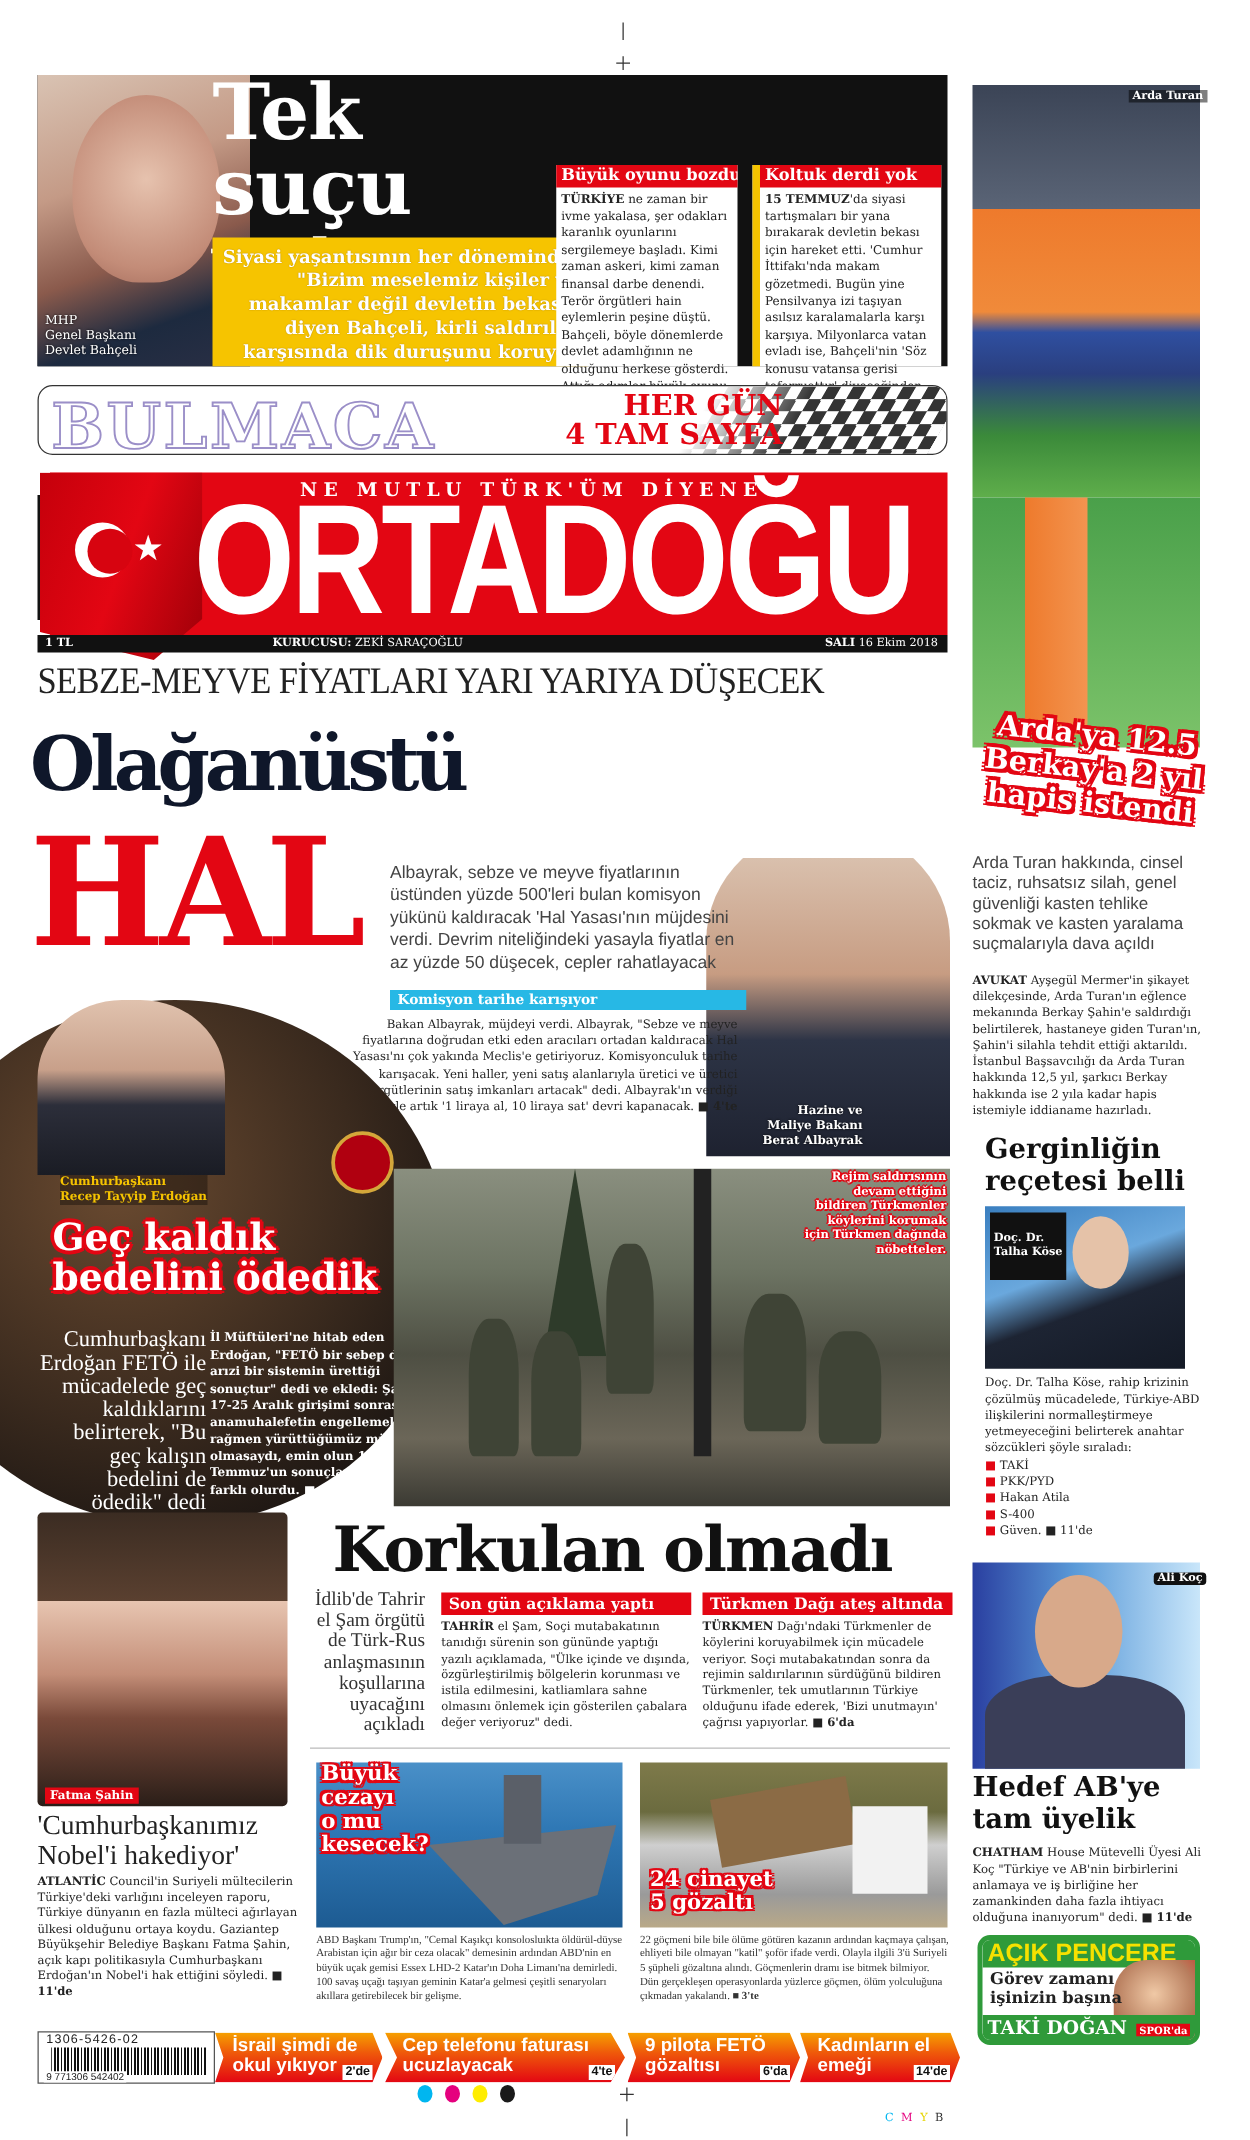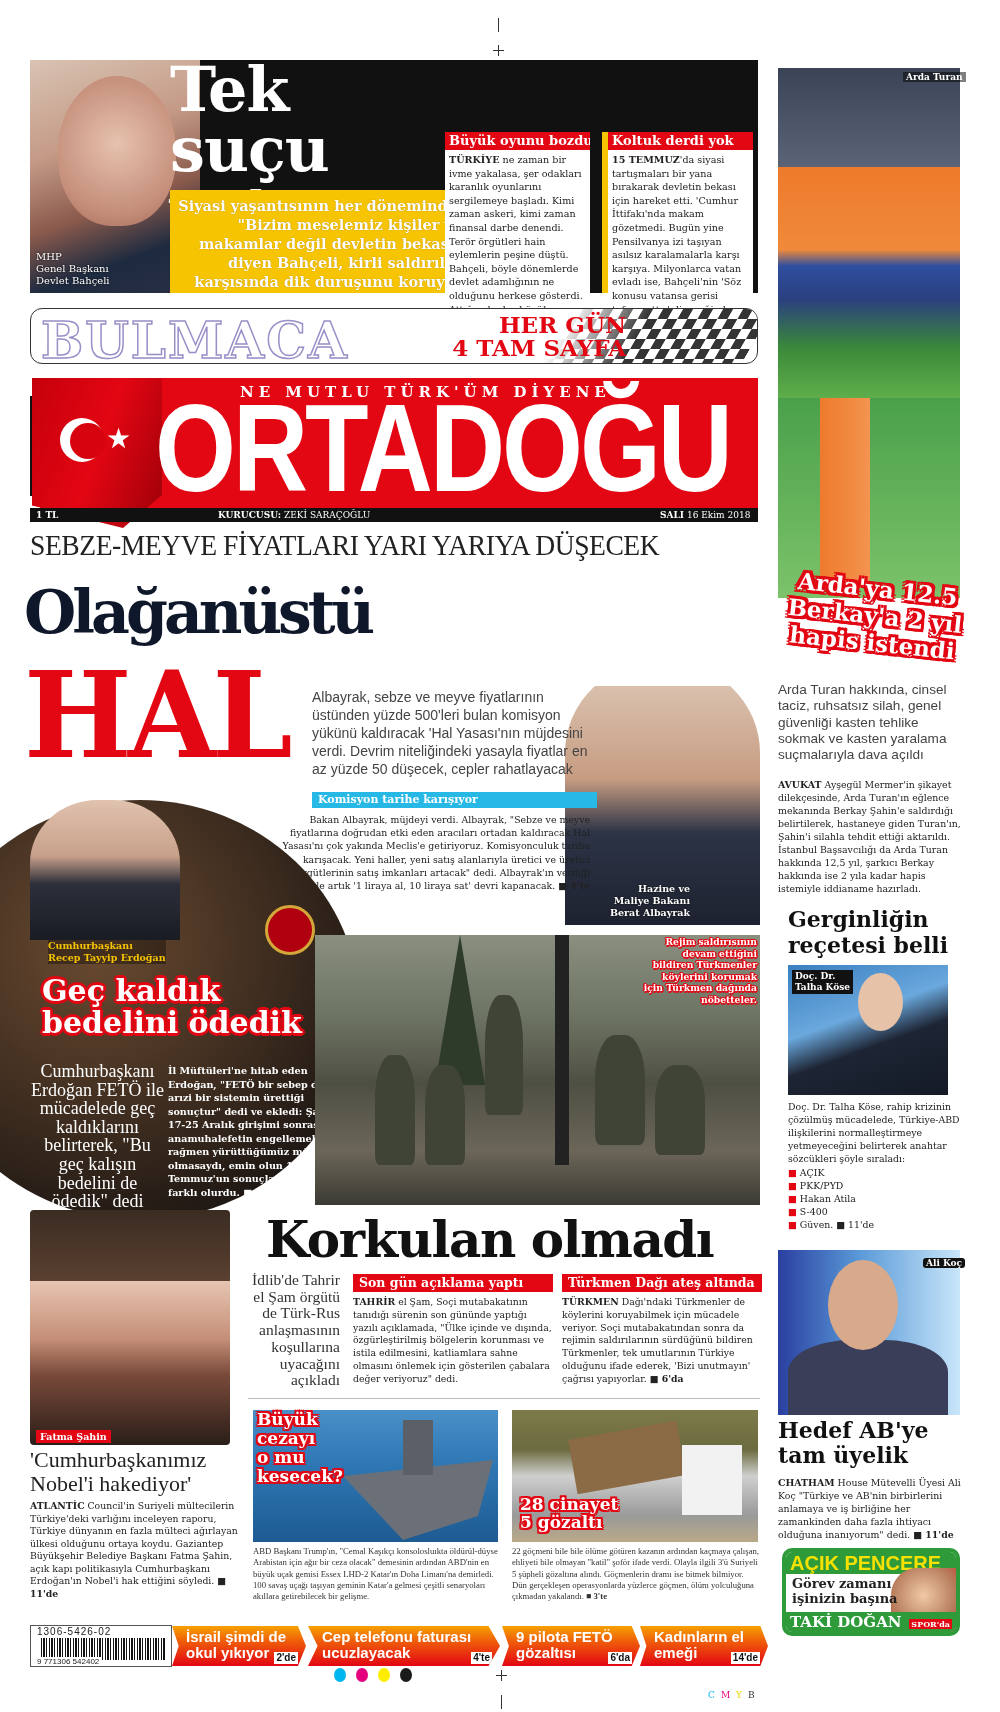--- a/index.html
+++ b/index.html
@@ -42,21 +42,21 @@
 #komisyon{left:312px;top:792px;width:285px;height:16px;background:#27b8e5;color:#fff;font-weight:bold;font-size:11px;line-height:16px;padding-left:6px}
 #komisyon-body{left:280px;top:813px;width:310px;font-size:9.4px;line-height:13.2px;text-align:right;color:#222}
 #albayrak-photo{left:565px;top:660px;width:195px;height:265px;background:linear-gradient(180deg,#fff 0,#fff 10%,#d9c0ad 10%,#c79c82 45%,#2d3446 65%,#1e2230 100%);border-radius:50% 50% 0 0/35% 35% 0 0}
 #albayrak-photo .cap{position:absolute;right:70px;bottom:6px;color:#fff;font-weight:bold;font-size:9.5px;line-height:12px;text-align:right;text-shadow:0 0 2px #000}
 
 #erd-circle{left:-80px;top:800px;width:440px;height:420px;border-radius:50%;background:radial-gradient(circle at 40% 35%,#6a4a30,#3a2a1e 50%,#1b1512 80%);overflow:hidden}
 #erd-person{left:30px;top:800px;width:150px;height:140px;border-radius:45% 45% 0 0;background:linear-gradient(180deg,#e0c2ae 0,#c8a08a 40%,#2c2e3a 60%,#1a1c24)}
 #emblem{left:265px;top:905px;width:50px;height:50px;border-radius:50%;background:#b00010;border:3px solid #d4a73a}
 #erd-cap{left:48px;top:940px;color:#f6c400;font-weight:bold;font-size:9.5px;line-height:12px;background:rgba(0,0,0,.35)}
 #erd-head{left:42px;top:975px;color:#fff;font-weight:bold;font-size:30px;line-height:32px;text-shadow:-2px -2px 0 #e30613,2px -2px 0 #e30613,-2px 2px 0 #e30613,2px 2px 0 #e30613,0 3px 0 #e30613,3px 0 0 #e30613,-3px 0 0 #e30613,0 -3px 0 #e30613}
-#erd-left{left:30px;top:1062px;width:135px;color:#fff;font-family:"Liberation Serif",serif;font-size:18px;line-height:18.6px;text-align:center}
+#erd-left{left:30px;top:1062px;width:135px;color:#fff;font-family:"Liberation Serif",serif;font-size:18px;line-height:18.6px;text-align:right}
 #erd-right{left:168px;top:1064px;width:180px;color:#fff;font-weight:bold;font-size:9.6px;line-height:13.5px}
 
 #syria{left:315px;top:935px;width:445px;height:270px;background:linear-gradient(180deg,#8a8f7f 0,#6d7463 30%,#4e4f43 55%,#6b6658 80%,#3b3a33 100%);overflow:hidden}
 #syria .tree{position:absolute;left:120px;top:0;width:50px;height:150px;background:#2e3b2a;clip-path:polygon(50% 0,100% 100%,0 100%)}
 #syria .pipe{position:absolute;left:240px;top:0;width:14px;height:230px;background:#222}
 #syria .fig{position:absolute;border-radius:40% 40% 10% 10%;background:#3f4436}
 #syria-cap{left:642px;top:936px;width:115px;color:#fff;font-weight:bold;font-size:9.2px;line-height:11.5px;text-align:right;text-shadow:-1.5px 0 #e30613,1.5px 0 #e30613,0 -1.5px #e30613,0 1.5px #e30613,1px 1px #e30613,-1px -1px #e30613}
 
 #korkulan{left:266px;top:1210px;font-weight:bold;font-size:50px;letter-spacing:-1.5px;color:#111;line-height:60px}
 #idlib{left:240px;top:1272px;width:100px;font-family:"Liberation Serif",serif;font-size:15.5px;line-height:16.7px;text-align:right;color:#333}
@@ -83,21 +83,21 @@
 #arda-photo{left:778px;top:68px;width:182px;height:330px;background:linear-gradient(180deg,#3b4456 0,#5a6476 30%,#ee7a2c 30%,#f08a3a 55%,#2f4fa0 60%,#2a3f7f 70%,#3b8a3a 85%,#5fae4b 100%);overflow:hidden}
 #arda-cap{left:903px;top:72px;color:#fff;font-weight:bold;font-size:9px;background:rgba(0,0,0,.5);padding:0 3px}
 #arda-grass{left:778px;top:398px;width:182px;height:200px;background:linear-gradient(180deg,#4aa04a,#7cc36a)}
 #arda-legs{left:820px;top:398px;width:50px;height:190px;background:linear-gradient(90deg,#ee7a2c,#f39450);border-radius:0 0 10px 10px}
 #arda-head{left:775px;top:575px;width:200px;color:#fff;font-weight:bold;font-size:23px;line-height:27px;text-align:center;transform:rotate(6deg);text-shadow:-3px 0 #e30613,3px 0 #e30613,0 -3px #e30613,0 3px #e30613,3px 3px #e30613,-3px -3px #e30613,3px -3px #e30613,-3px 3px #e30613}
 #arda-lead{left:778px;top:682px;width:190px;font-family:"Liberation Sans",sans-serif;font-size:13.6px;line-height:16.3px;color:#444}
 #arda-body{left:778px;top:778px;width:192px;font-size:9.4px;line-height:13px;color:#222}
 #gerg-head{left:788px;top:906px;width:180px;font-weight:bold;font-size:22px;line-height:26px;color:#111}
 #kose-photo{left:788px;top:965px;width:160px;height:130px;background:linear-gradient(160deg,#3a7fc0 0,#6aa8dd 40%,#1d2433 60%,#141a26 100%)}
 #kose-photo .face{position:absolute;left:70px;top:8px;width:45px;height:58px;border-radius:50%;background:#e5c2a8}
-#kose-cap{left:792px;top:970px;background:#111;color:#fff;font-weight:bold;font-size:9px;line-height:11px;padding:1px 3px}
+#kose-cap{left:792px;top:970px;background:#111;color:#fff;font-weight:bold;font-size:9px;line-height:11px;padding:16px 3px}
 #kose-body{left:788px;top:1100px;width:180px;font-size:9.4px;line-height:13px;color:#222}
 #kose-list{left:788px;top:1166px;width:180px;font-size:9.4px;line-height:13px;color:#222;list-style:none}
 #kose-list li:before{content:"■ ";color:#e30613}
 #koc-photo{left:778px;top:1250px;width:182px;height:165px;background:linear-gradient(90deg,#2a3fa0 0,#5a9ad8 45%,#c9e6fa 100%);overflow:hidden}
 #koc-photo .face{position:absolute;left:50px;top:10px;width:70px;height:90px;border-radius:50%;background:#d8a98a}
 #koc-photo .suit{position:absolute;left:10px;top:90px;width:160px;height:80px;background:#3a3e58;border-radius:40% 40% 0 0}
 #koc-cap{left:923px;top:1258px;background:#111;color:#fff;font-weight:bold;font-size:9px;padding:0 3px;border-radius:3px}
 #koc-head{left:778px;top:1418px;width:190px;font-weight:bold;font-size:22px;line-height:25px;color:#111}
 #koc-body{left:778px;top:1476px;width:192px;font-size:9.4px;line-height:13px;color:#222}
 #acik{left:782px;top:1548px;width:178px;height:88px;background:#fff;border:4px solid #2f9a3a;border-radius:10px 10px 10px 10px;overflow:hidden}
@@ -239,21 +239,21 @@
   <div>o mu</div>
   <div>kesecek?</div>
 </div>
 <div id="ship-body" class="abs">ABD Başkanı Trump'ın, "Cemal Kaşıkçı konsolosluıkta öldürül-düyse Arabistan için ağır bir ceza olacak" demesinin ardından ABD'nin en büyük uçak gemisi Essex LHD-2 Katar'ın Doha Limanı'na demirledi. 100 savaş uçağı taşıyan geminin Katar'a gelmesi çeşitli senaryoları akıllara getirebilecek bir gelişme.</div>
 
 <div id="truck" class="abs">
   <div class="bed"></div>
   <div class="cab"></div>
 </div>
 <div id="truck-text" class="abs">
-  <div>28 cinayet</div>
+  <div>24 cinayet</div>
   <div>5 gözaltı</div>
 </div>
 <div id="truck-body" class="abs"><span>22 göçmeni bile bile ölüme götüren kazanın ardından kaçmaya çalışan, ehliyeti bile olmayan "katil" şoför ifade verdi. Olayla ilgili 3'ü Suriyeli 5 şüpheli gözaltına alındı. Göçmenlerin dramı ise bitmek bilmiyor. Dün gerçekleşen operasyonlarda yüzlerce göçmen, ölüm yolculuğuna çıkmadan yakalandı.</span> <b>■ 3'te</b></div>
 
 <div id="arda-photo" class="abs"></div>
 <div id="arda-cap" class="abs">Arda Turan</div>
 <div id="arda-grass" class="abs"></div>
 <div id="arda-legs" class="abs"></div>
 <div id="arda-head" class="abs">
   <div>Arda'ya 12.5</div>
@@ -266,21 +266,21 @@
 <div id="gerg-head" class="abs">Gerginliğin reçetesi belli</div>
 <div id="kose-photo" class="abs">
     <div class="face"></div>
   </div>
 <div id="kose-cap" class="abs">
   <div>Doç. Dr.</div>
   <div>Talha Köse</div>
 </div>
 <div id="kose-body" class="abs">Doç. Dr. Talha Köse, rahip krizinin çözülmüş mücadelede, Türkiye-ABD ilişkilerini normalleştirmeye yetmeyeceğini belirterek anahtar sözcükleri şöyle sıraladı:</div>
 <ul id="kose-list" class="abs">
-  <li>AÇIK</li>
+  <li>TAKİ</li>
   <li>PKK/PYD</li>
   <li>Hakan Atila</li>
   <li>S-400</li>
   <li>Güven. ■ 11'de</li>
 </ul>
 
 <div id="koc-photo" class="abs">
   <div class="suit"></div>
   <div class="face"></div>
 </div>

